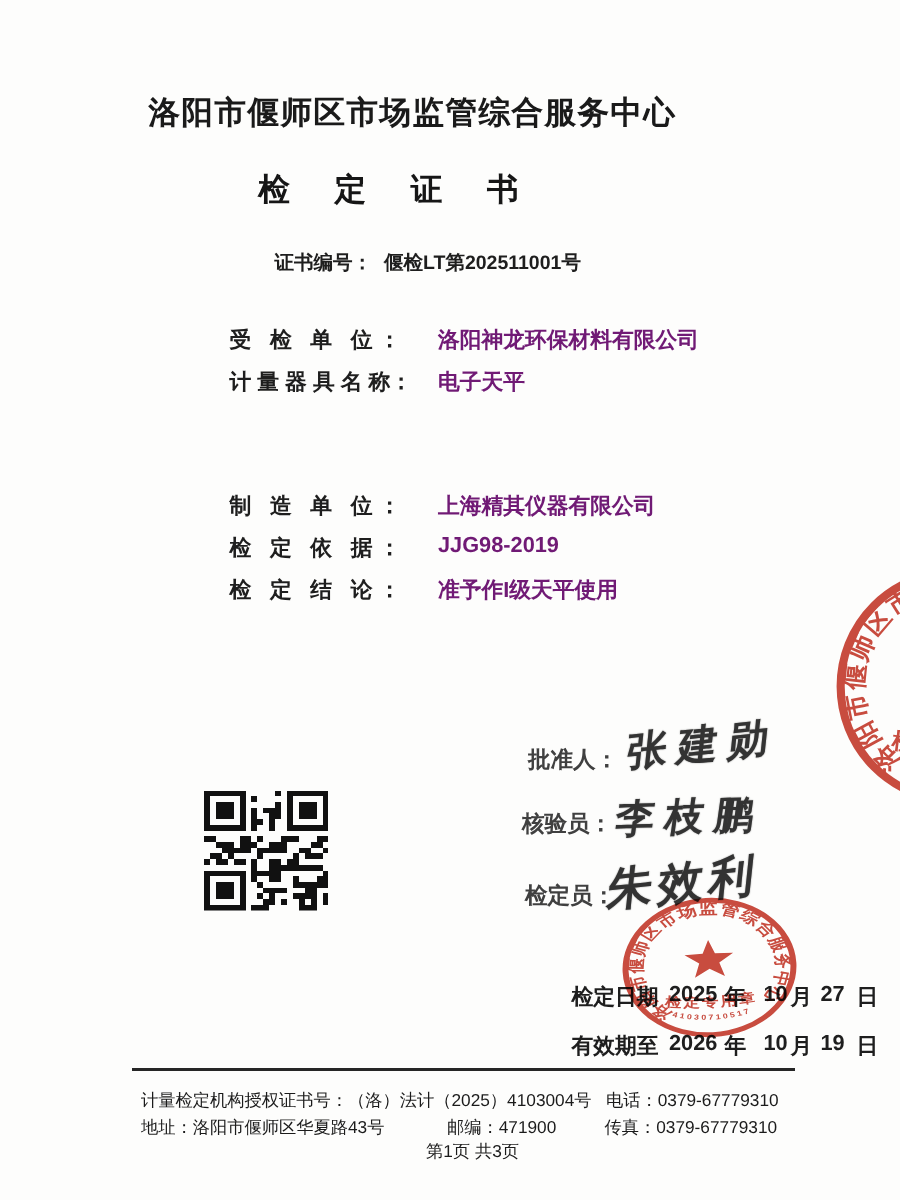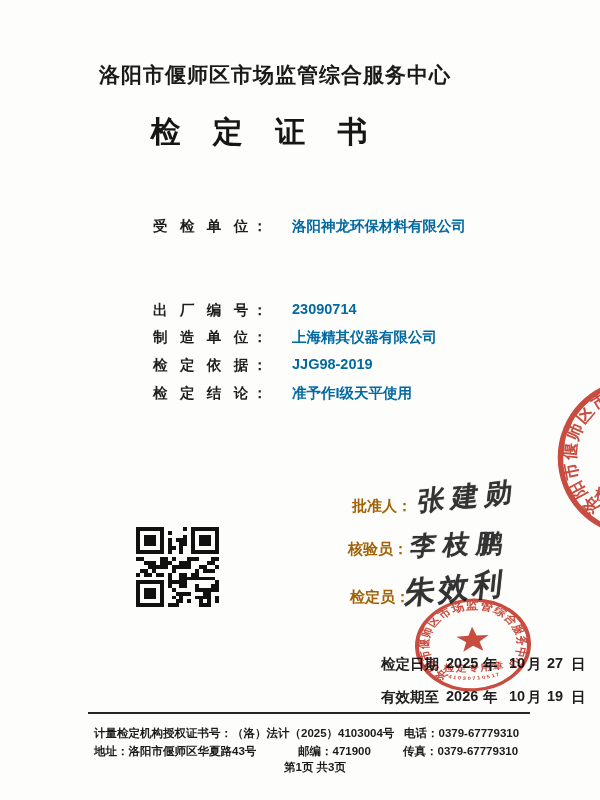--- a/index.html
+++ b/index.html
@@ -15,75 +15,78 @@
   .abs{position:absolute;white-space:nowrap;}
   .org-title{
     top:61px;left:90px;width:370px;
     text-align:center;
     font-size:21px;font-weight:700;letter-spacing:1px;
     color:#1a1a1a;
   }
   .doc-title{
     top:112px;left:90px;width:350px;
     text-align:center;
-    font-size:30px;font-weight:700;letter-spacing:12px;
+    font-size:21px;font-weight:700;letter-spacing:12px;
     color:#161616;
   }
   .cert-line{top:166px;left:183px;font-size:13px;font-weight:700;}
   .cert-line .val{margin-left:8px;}
   .frow{position:absolute;left:133px;font-size:14.5px;font-weight:700;white-space:nowrap;}
   .flabel{
     display:inline-block;width:114px;
     text-align:justify;text-align-last:justify;
     -moz-text-align-last:justify;
     vertical-align:top;
     margin-left:20px;
   }
-  .fvalue{display:inline-block;margin-left:25px;color:#0369a1;}
+  .fvalue{display:inline-block;margin-left:25px;color:#701a75;}
   .qr{top:527px;left:136px;width:83px;height:80px;}
   .qr svg{width:100%;height:100%;}
-  .sig-label{font-size:15px;font-weight:700;color:#a16207;}
+  .sig-label{font-size:15px;font-weight:700;color:#404040;}
   .sig-name{
     font-weight:700;color:#222;
     letter-spacing:7px;
     transform:rotate(-6deg) skewX(-12deg);
     transform-origin:left bottom;
     opacity:.92;
     text-shadow:0 0 1px rgba(20,20,20,.6);
   }
   .daterow{position:absolute;left:345px;display:flex;font-size:14.5px;font-weight:700;margin-left:36px;}
   .daterow span{display:inline-block;}
   .d-label{width:65px;}
   .d-year{width:37px;}
   .d-yu{width:24px;}
   .d-month{width:20px;text-align:center;}
   .d-mu{width:20px;}
   .d-day{width:24px;}
   .d-du{width:14px;}
   .divider{top:712px;left:88px;width:442px;height:2px;background:#262626;}
-  .foot{font-size:11.5px;font-weight:700;color:#1b1b1b;}
+  .foot{font-size:11.5px;font-weight:400;color:#1b1b1b;}
   .seal{mix-blend-mode:multiply;opacity:.9;}
   .seal svg{width:100%;height:100%;}
   .seal-main{top:597px;left:413px;width:120px;height:96px;transform:rotate(-3deg);}
   .seal-edge{top:376px;left:555px;width:163px;height:163px;}
 </style>
 </head>
 <body>
 
 <div class="page">
 
   <div class="abs org-title">洛阳市偃师区市场监管综合服务中心</div>
   <div class="abs doc-title">检 定 证 书</div>
 
+  <div class="abs cert-line">
+    <span>证书编号：</span><span class="val">偃检LT第202511001号</span>
+  </div>
 
   <div class="frow" style="top:217px">
     <span class="flabel">受 检 单 位：</span><span class="fvalue">洛阳神龙环保材料有限公司</span>
   </div>
-  <div class="frow" style="top:301px">
-    <span class="flabel">出 厂 编 号：</span><span class="fvalue">23090714</span>
+  <div class="frow" style="top:245px">
+    <span class="flabel">计 量 器 具 名 称：</span><span class="fvalue">电子天平</span>
   </div>
   <div class="frow" style="top:328px">
     <span class="flabel">制 造 单 位：</span><span class="fvalue">上海精其仪器有限公司</span>
   </div>
   <div class="frow" style="top:356px">
     <span class="flabel">检 定 依 据：</span><span class="fvalue">JJG98-2019</span>
   </div>
   <div class="frow" style="top:384px">
     <span class="flabel">检 定 结 论：</span><span class="fvalue">准予作I级天平使用</span>
   </div>

